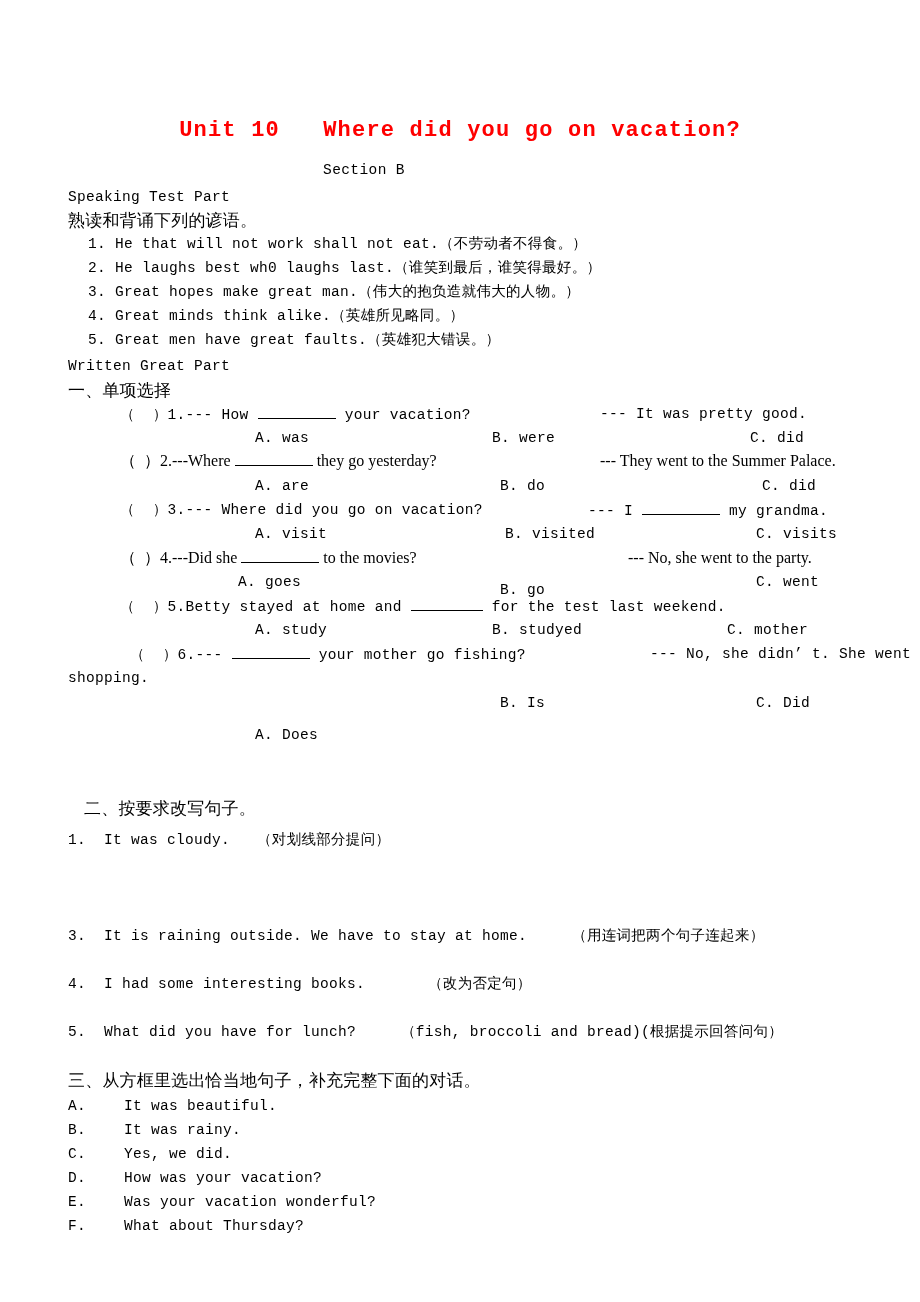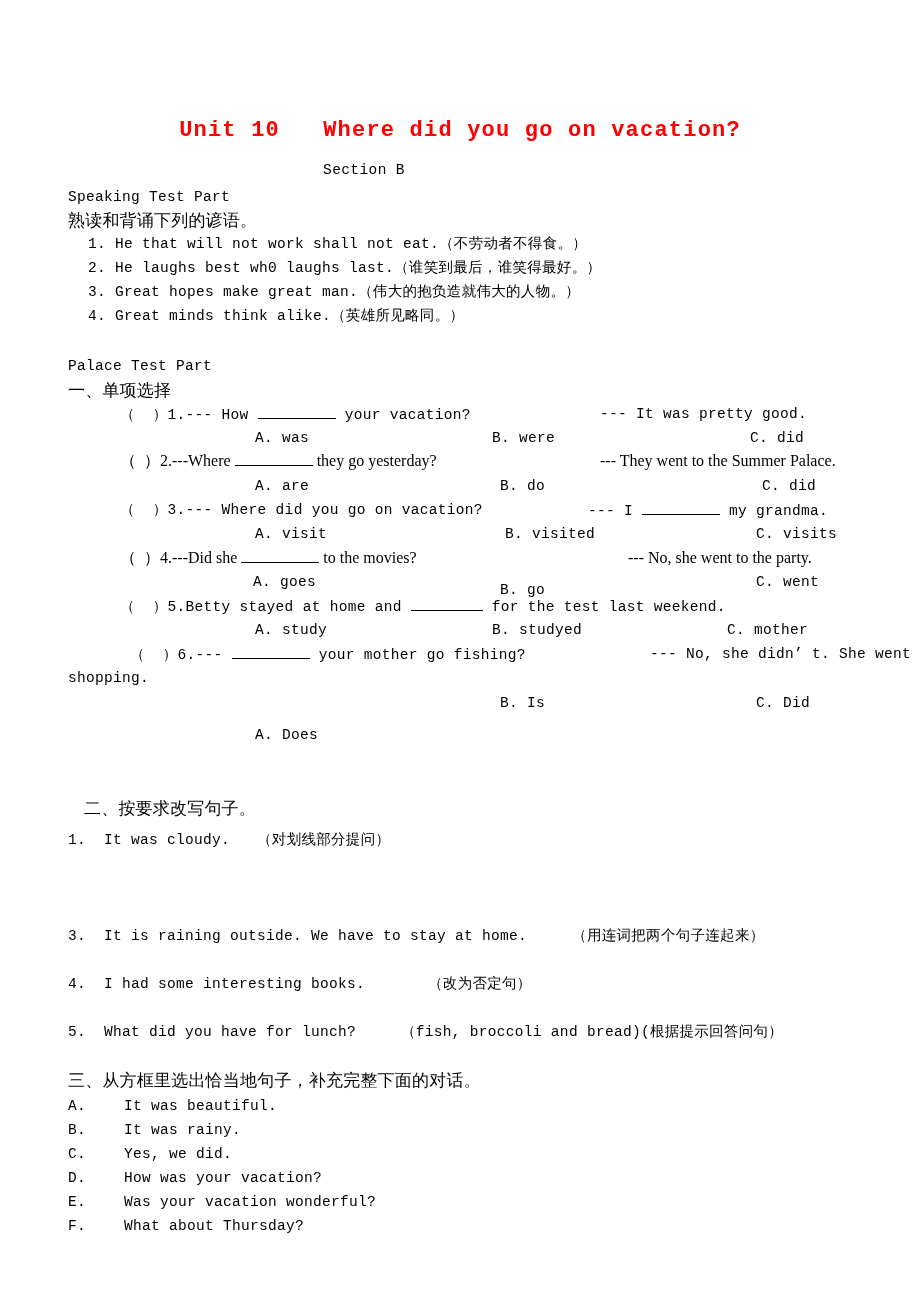--- a/index.html
+++ b/index.html
@@ -83,22 +83,23 @@
   <div class="title">Unit 10   Where did you go on vacation?</div>
   <div class="subtitle">Section B</div>
 
   <div class="ln" style="top:188px; left:68px;">Speaking Test Part</div>
   <div class="ln cjk" style="top:211px; left:68px;">熟读和背诵下列的谚语。</div>
 
   <div class="ln" style="top:235px; left:88px;">1. He that will not work shall not eat.（不劳动者不得食。）</div>
   <div class="ln" style="top:259px; left:88px;">2. He laughs best wh0 laughs last.（谁笑到最后，谁笑得最好。）</div>
   <div class="ln" style="top:283px; left:88px;">3. Great hopes make great man.（伟大的抱负造就伟大的人物。）</div>
   <div class="ln" style="top:307px; left:88px;">4. Great minds think alike.（英雄所见略同。）</div>
+  <div class="ln" style="top:331px; left:88px;">5. Great men have great faults.（英雄犯大错误。）</div>
 
-  <div class="ln" style="top:357px; left:68px;">Palace Test Part</div>
+  <div class="ln" style="top:357px; left:68px;">Written Great Part</div>
   <div class="ln cjk" style="top:381px; left:68px;">一、单项选择</div>
 
   <div class="ln" style="top:405px; left:120px;"><span>（  ）1.</span><span>--- How </span><span class="blank b-md"></span><span> your vacation?</span></div>
   <div class="ln" style="top:405px; left:600px;">--- It was pretty good.</div>
   <div class="ln" style="top:429px; left:255px;">A. was</div>
   <div class="ln" style="top:429px; left:492px;">B. were</div>
   <div class="ln" style="top:429px; left:750px;">C. did</div>
 
   <div class="ln serif-cond" style="top:452px; left:120px;"><span>（  ）2.</span><span>---Where </span><span class="blank b-md"></span><span> they go yesterday?</span></div>
   <div class="ln serif-cond" style="top:452px; left:600px;">--- They went to the Summer Palace.</div>
@@ -107,21 +108,21 @@
   <div class="ln" style="top:477px; left:762px;">C. did</div>
 
   <div class="ln" style="top:501px; left:120px;"><span>（  ）3.</span><span>--- Where did you go on vacation?</span></div>
   <div class="ln" style="top:501px; left:588px;"><span>--- I </span><span class="blank b-md"></span><span> my grandma.</span></div>
   <div class="ln" style="top:525px; left:255px;">A. visit</div>
   <div class="ln" style="top:525px; left:505px;">B. visited</div>
   <div class="ln" style="top:525px; left:756px;">C. visits</div>
 
   <div class="ln serif-cond" style="top:549px; left:120px;"><span>（  ）4.</span><span>---Did she </span><span class="blank b-md"></span><span> to the movies?</span></div>
   <div class="ln serif-cond" style="top:549px; left:628px;">--- No, she went to the party.</div>
-  <div class="ln" style="top:573px; left:253px;">A. goes</div>
+  <div class="ln" style="top:573px; left:238px;">A. goes</div>
   <div class="ln" style="top:573px; left:500px;margin-top:8px;">B. go</div>
   <div class="ln" style="top:573px; left:756px;">C. went</div>
 
   <div class="ln" style="top:597px; left:120px;"><span>（  ）5.</span><span>Betty stayed at home and </span><span class="blank b-sm"></span><span> for the test last weekend.</span></div>
   <div class="ln" style="top:621px; left:255px;">A. study</div>
   <div class="ln" style="top:621px; left:492px;">B. studyed</div>
   <div class="ln" style="top:621px; left:727px;">C. mother</div>
 
   <div class="ln" style="top:645px; left:130px;"><span>（  ）6.</span><span>--- </span><span class="blank b-md"></span><span> your mother go fishing?</span></div>
   <div class="ln" style="top:645px; left:650px;">--- No, she didn’ t. She went</div>

